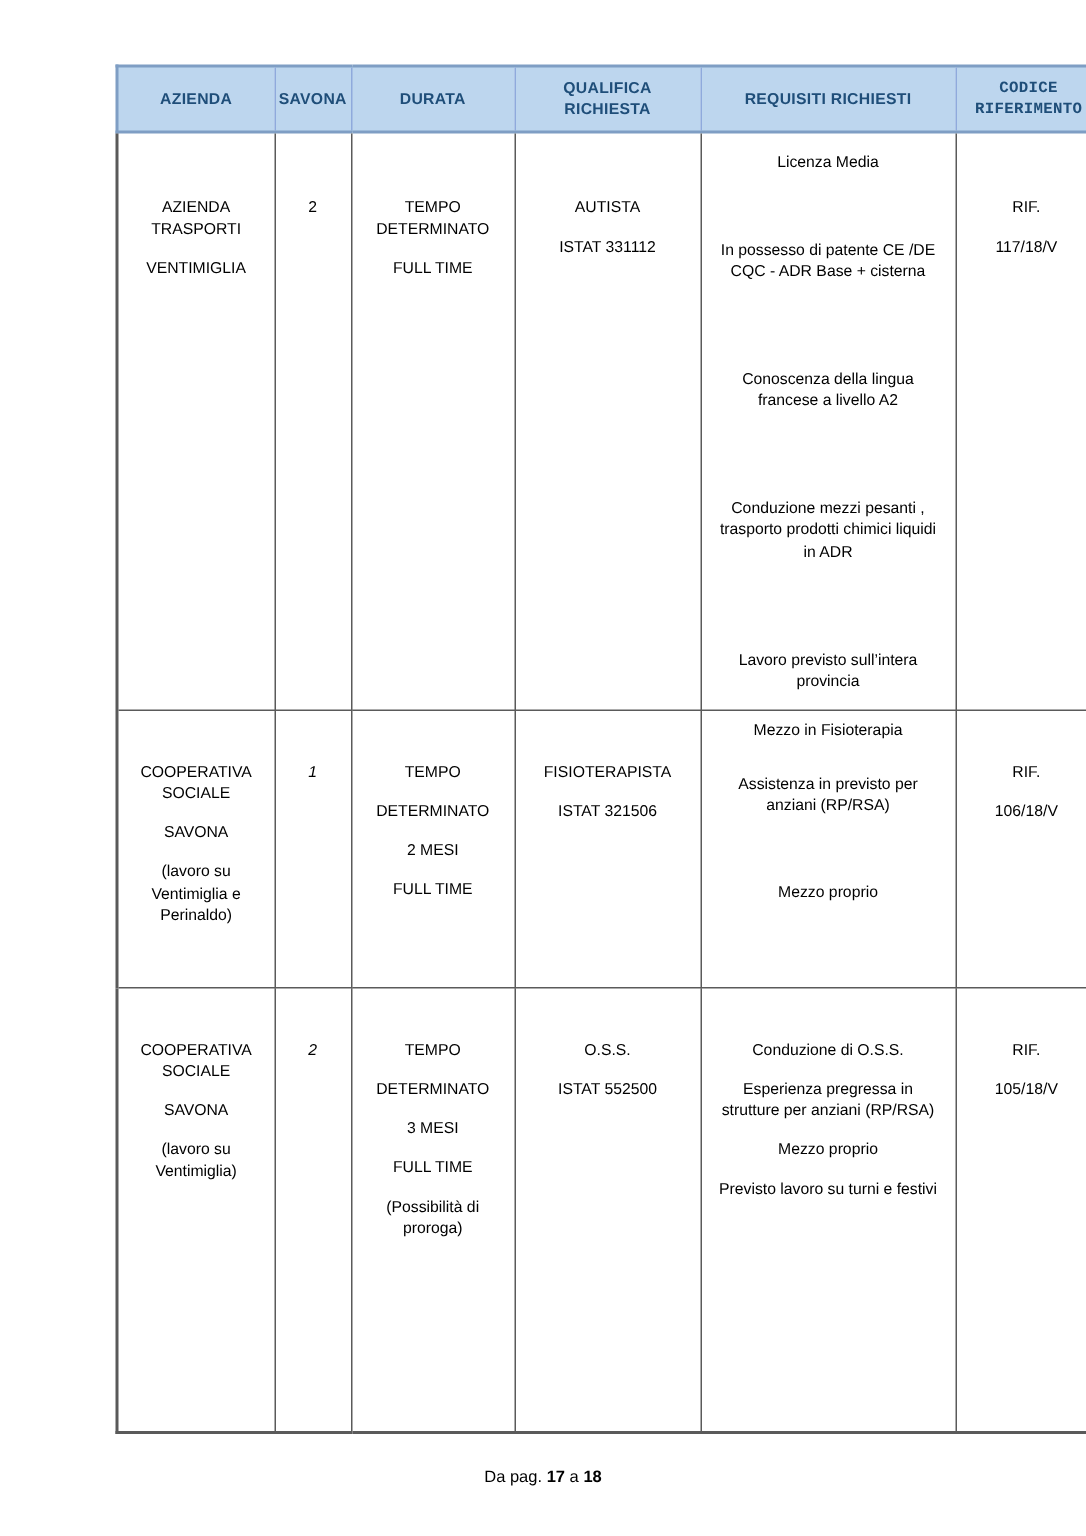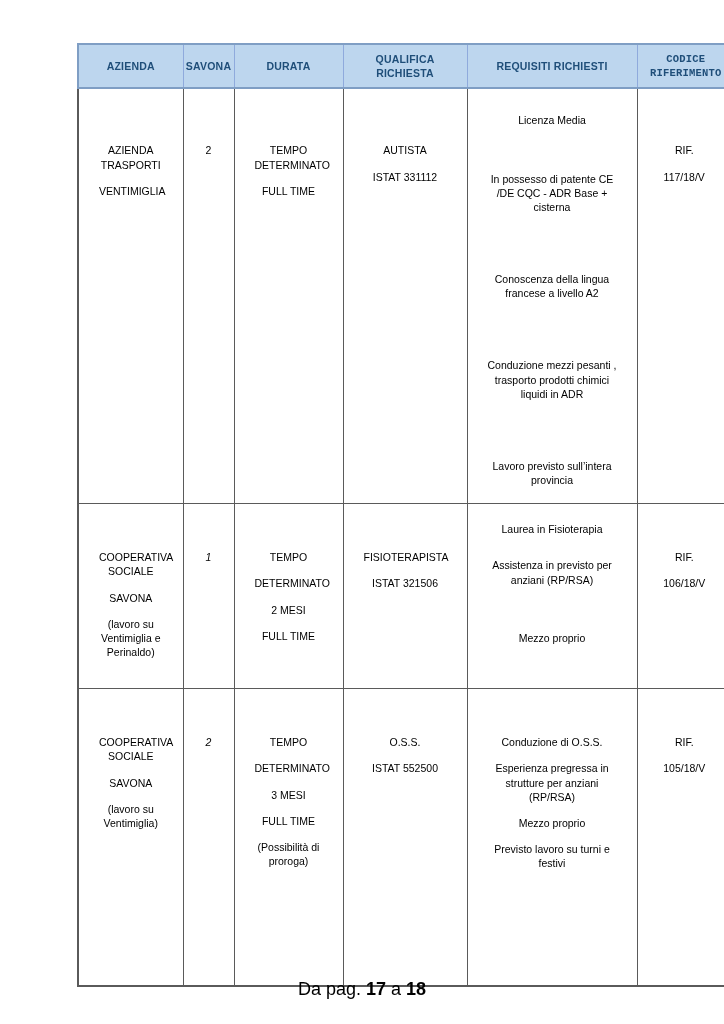--- a/index.html
+++ b/index.html
@@ -63,21 +63,21 @@
   .job-table thead th { border-top: 2px solid #7f9ec4; border-bottom: 2px solid #7f9ec4; }
 
   .job-table td {
     border: 1px solid #5a5a5a;
     box-sizing: border-box;
     vertical-align: top;
     text-align: center;
     font-size: 10.5px;
     line-height: 1.35;
     color: #000;
-    padding: 16px;
+    padding: 4px;
   }
   .job-table tbody tr td:first-child { border-left: 2px solid #5a5a5a; }
   .job-table tbody tr td:last-child  { border-right: 8px solid #0f172a; }
   .job-table tbody tr:last-child td  { border-bottom: 2px solid #5a5a5a; }
 
   .cell-inner {
     position: relative;
     height: 100%;
     padding: 0 4px;
     box-sizing: border-box;
@@ -100,21 +100,21 @@
   .pad-8  { height: 8px; }
   .pad-2  { height: 2px; }
 
   
   .footer {
     position: absolute;
     left: 0;
     top: 979px;
     width: 724px;
     text-align: center;
-    font-size: 18px;
+    font-size: 11px;
     color: #000;
   }
   .footer b { font-weight: bold; }
 </style>
 </head>
 <body>
 
 <div class="page">
 
   <table class="job-table">
@@ -237,21 +237,21 @@
           <div class="cell-inner">
             <div class="pad-30"></div>
             <div class="line">FISIOTERAPISTA</div>
             <div class="spacer-sm"></div>
             <div class="line">ISTAT 321506</div>
           </div>
         </td>
         <td>
           <div class="cell-inner">
             <div class="pad-2"></div>
-            <div class="line">Laurea in Fisioterapia</div>
+            <div class="line">Mezzo in Fisioterapia</div>
             <div class="spacer-md"></div>
             <div class="line">Assistenza in previsto per anziani (RP/RSA)</div>
             <div class="spacer-lg"></div>
             <div class="line">Mezzo proprio</div>
           </div>
         </td>
         <td>
           <div class="cell-inner">
             <div class="pad-30"></div>
             <div class="line">RIF.</div>

